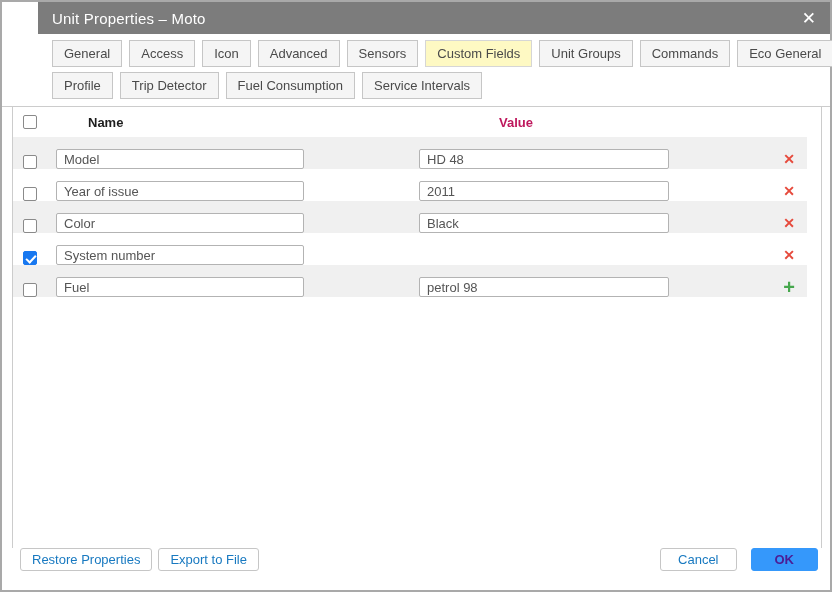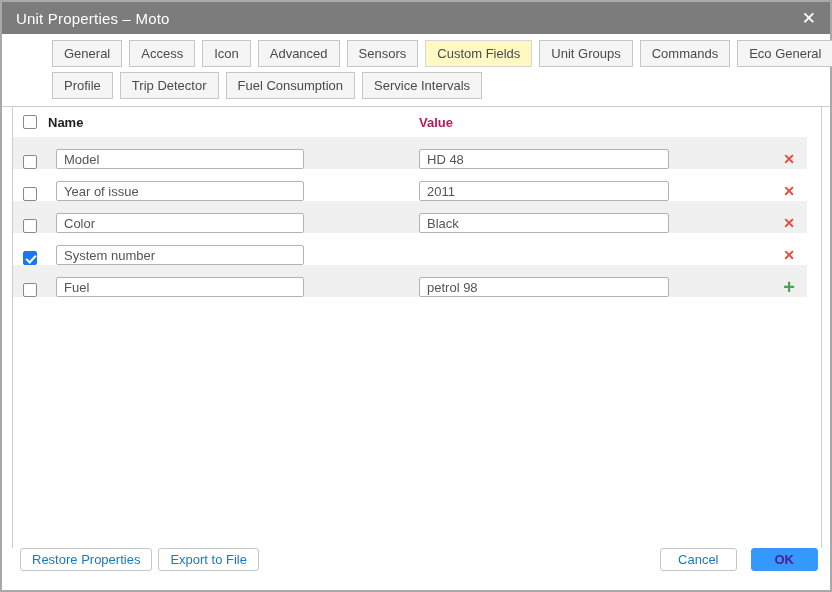--- a/index.html
+++ b/index.html
@@ -12,20 +12,21 @@
     display:flex;flex-direction:column;
     position:relative;
   }
   
   .titlebar{
     height:32px;flex:0 0 32px;
     background:#7c7c7c;
     display:flex;align-items:center;
     padding:0 14px;
     color:#ffffff;
+    margin-left:36px;
   }
   .titlebar .title{font-size:15px;letter-spacing:.2px;}
   .titlebar .close{
     margin-left:auto;
     font-size:17px;line-height:1;
     cursor:pointer;color:#ffffff;
     font-weight:400;
   }
   
   .tabs-section{
@@ -51,20 +52,21 @@
   .content{
     margin:0 8px 0 10px;
     height:441px;flex:0 0 441px;
     border-left:1px solid #cccccc;
     border-right:1px solid #cccccc;
     overflow:hidden;
   }
   .thead{
     display:flex;align-items:center;
     height:30px;
+    gap:40px;
   }
   .thead .cb{margin-left:10px;}
   .th-name{
     margin-left:11px;width:360px;
     font-size:13px;font-weight:bold;color:#1d1d1d;
   }
   .th-value{
     margin-left:11px;
     font-size:13px;font-weight:bold;color:#be185d;
   }

